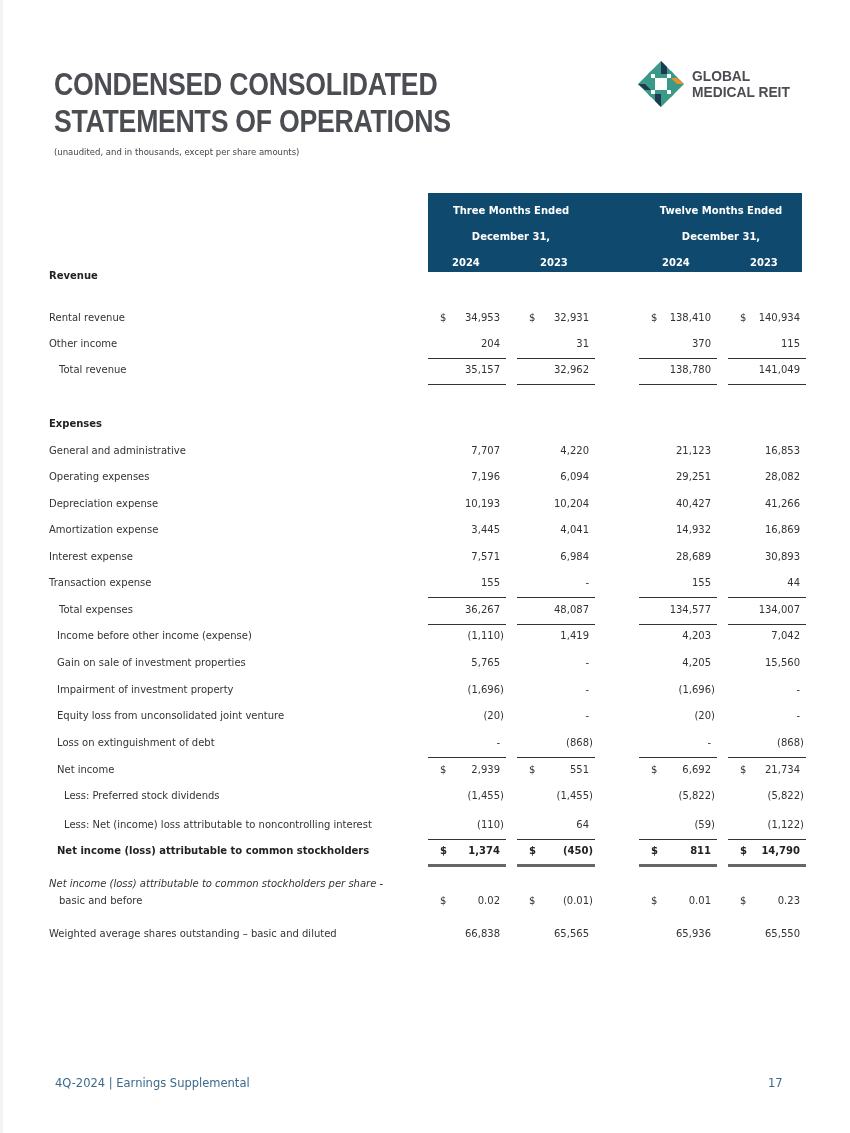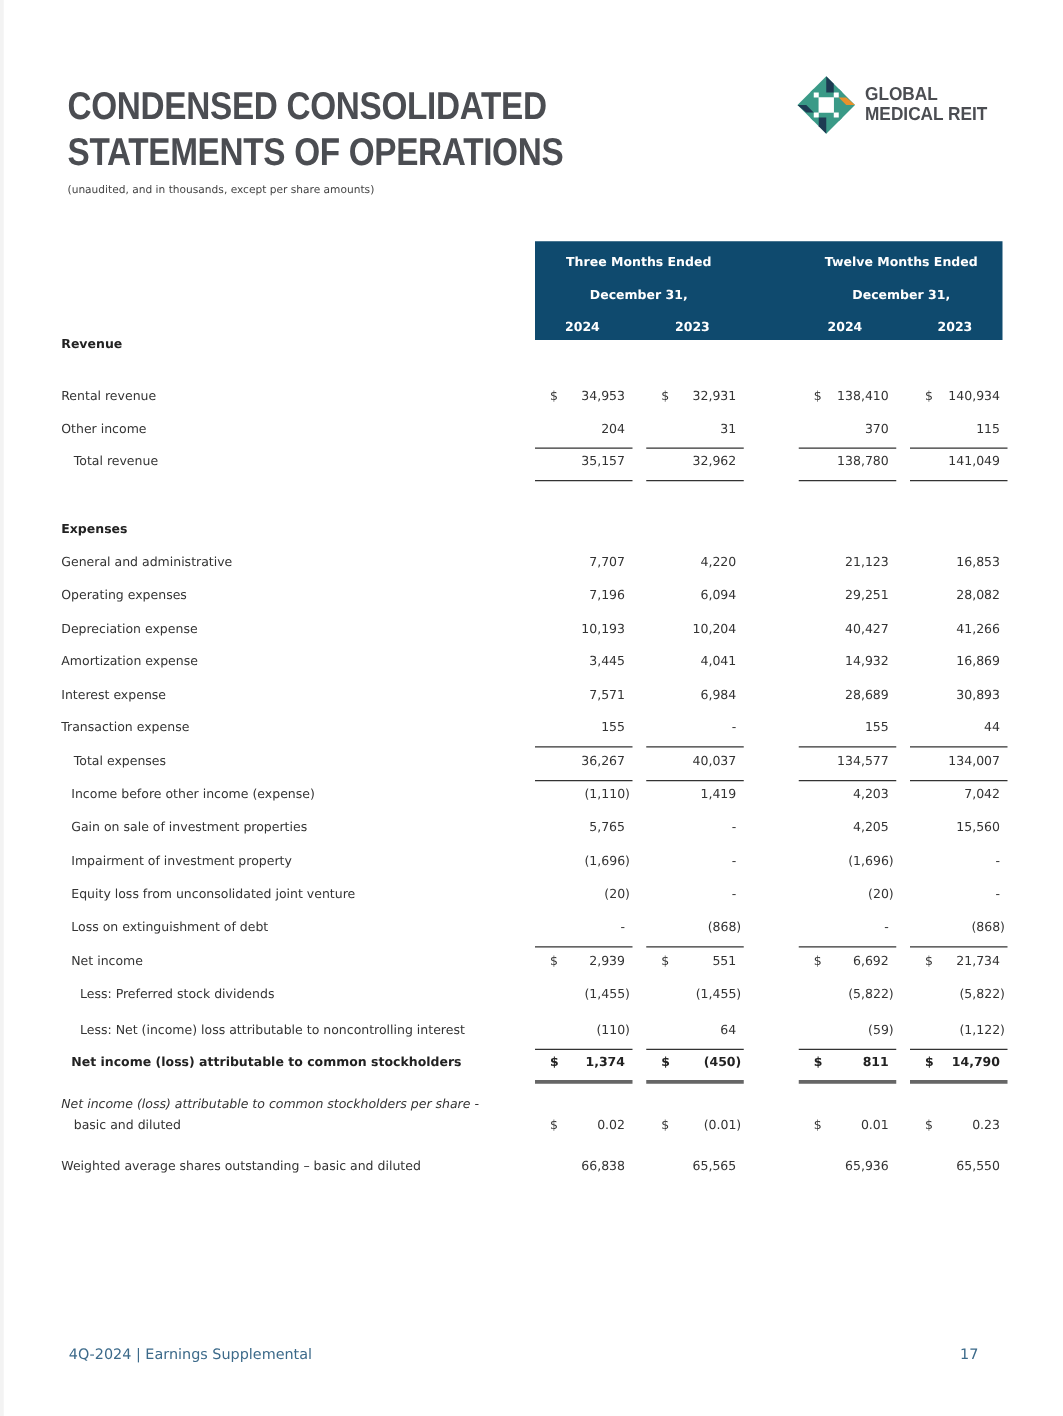--- a/index.html
+++ b/index.html
@@ -226,21 +226,21 @@
       <div class="cell ul" style="left: 728px; width: 78px; top: 577px;">
         <span class="val" style="right: 6px;">44</span>
       </div>
     </div>
     <div>
       <div class="label" style="left: 59px; top: 604px;">Total expenses</div>
       <div class="cell ul" style="left: 428px; width: 78px; top: 604px;">
         <span class="val" style="right: 6px;">36,267</span>
       </div>
       <div class="cell ul" style="left: 517px; width: 78px; top: 604px;">
-        <span class="val" style="right: 6px;">40,037</span>
+        <span class="val" style="right: 6px;">48,087</span>
       </div>
       <div class="cell ul" style="left: 639px; width: 78px; top: 604px;">
         <span class="val" style="right: 6px;">134,577</span>
       </div>
       <div class="cell ul" style="left: 728px; width: 78px; top: 604px;">
         <span class="val" style="right: 6px;">134,007</span>
       </div>
     </div>
     <div>
       <div class="label" style="left: 57px; top: 630px;">Income before other income (expense)</div>
@@ -380,21 +380,21 @@
         <span class="cur" style="left: 12px;">$</span>
         <span class="val" style="right: 6px;">811</span>
       </div>
       <div class="cell dul b" style="left: 728px; width: 78px; top: 845px;">
         <span class="cur" style="left: 12px;">$</span>
         <span class="val" style="right: 6px;">14,790</span>
       </div>
     </div>
     <div>
       <div class="label" style="left: 49px; top: 878px; font-style: italic;">Net income (loss) attributable to common stockholders per share -</div>
-      <div class="label" style="left: 59px; top: 895px;">basic and diluted</div>
+      <div class="label" style="left: 59px; top: 895px;">basic and before</div>
       <div class="cell" style="left: 428px; width: 78px; top: 895px;">
         <span class="cur" style="left: 12px;">$</span>
         <span class="val" style="right: 6px;">0.02</span>
       </div>
       <div class="cell" style="left: 517px; width: 78px; top: 895px;">
         <span class="cur" style="left: 12px;">$</span>
         <span class="val" style="right: 2px;">(0.01)</span>
       </div>
       <div class="cell" style="left: 639px; width: 78px; top: 895px;">
         <span class="cur" style="left: 12px;">$</span>

